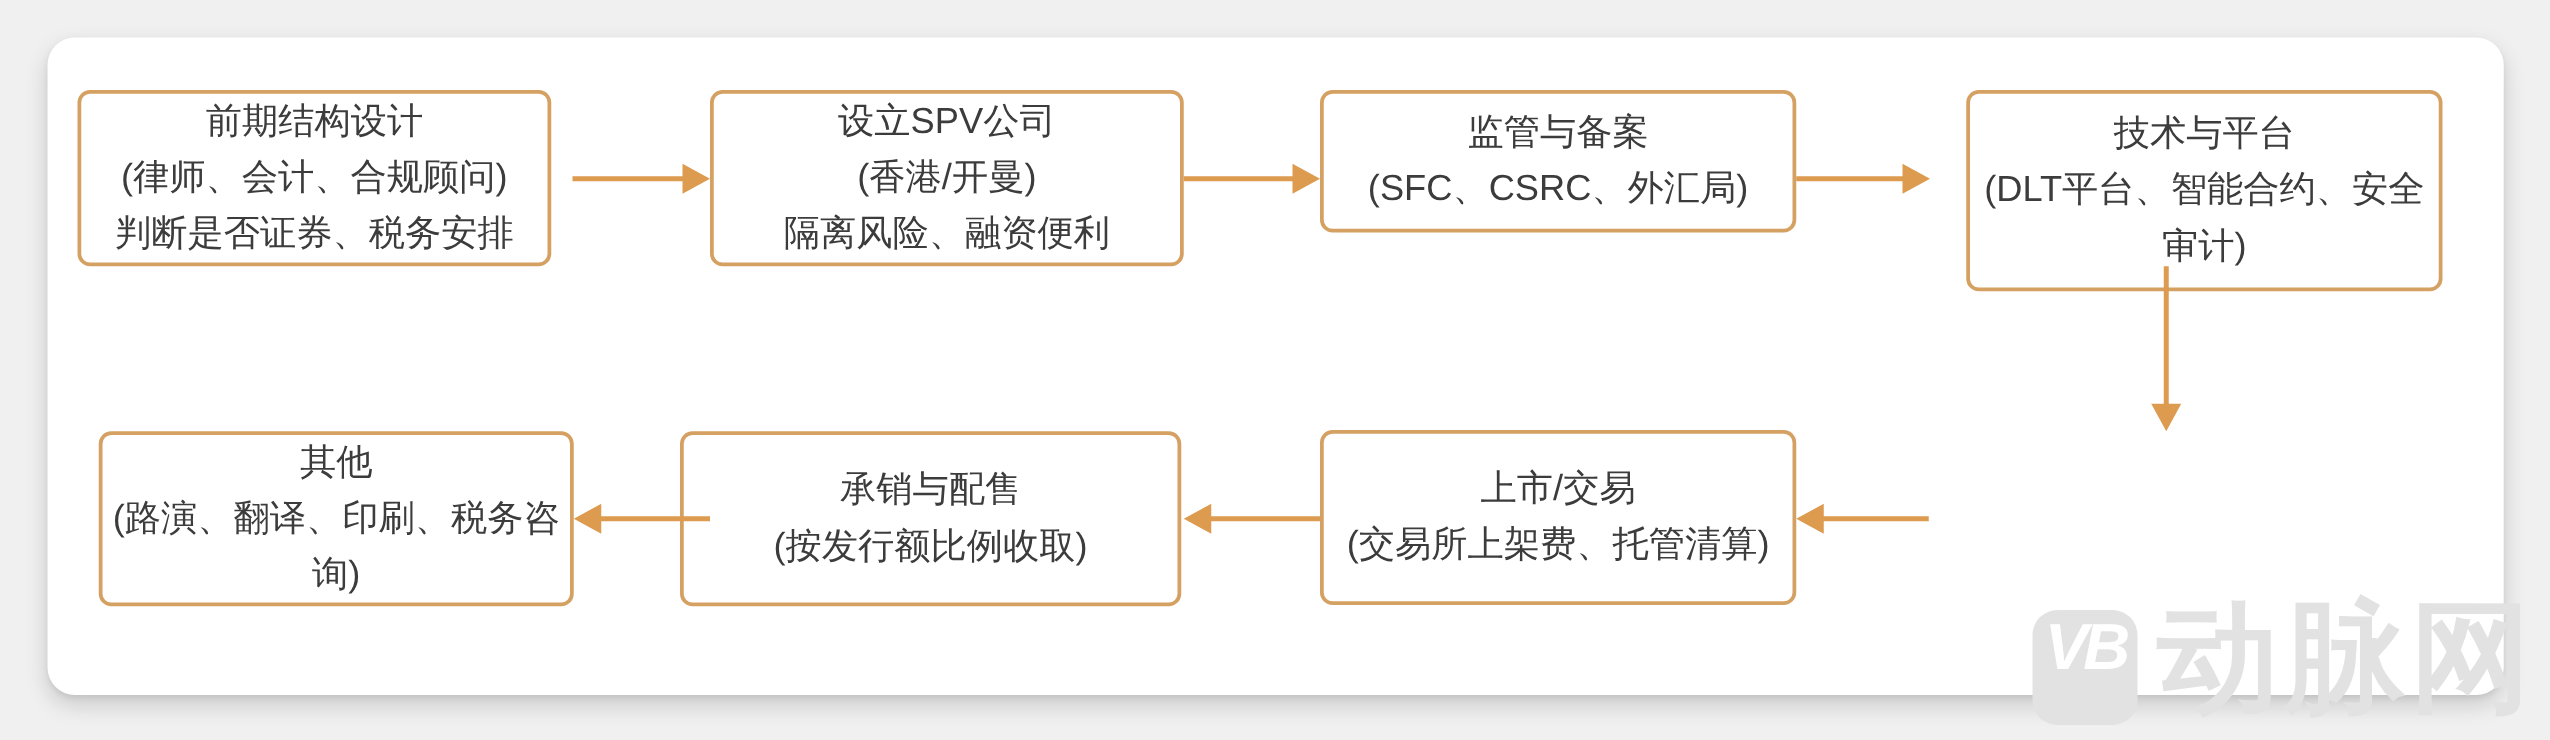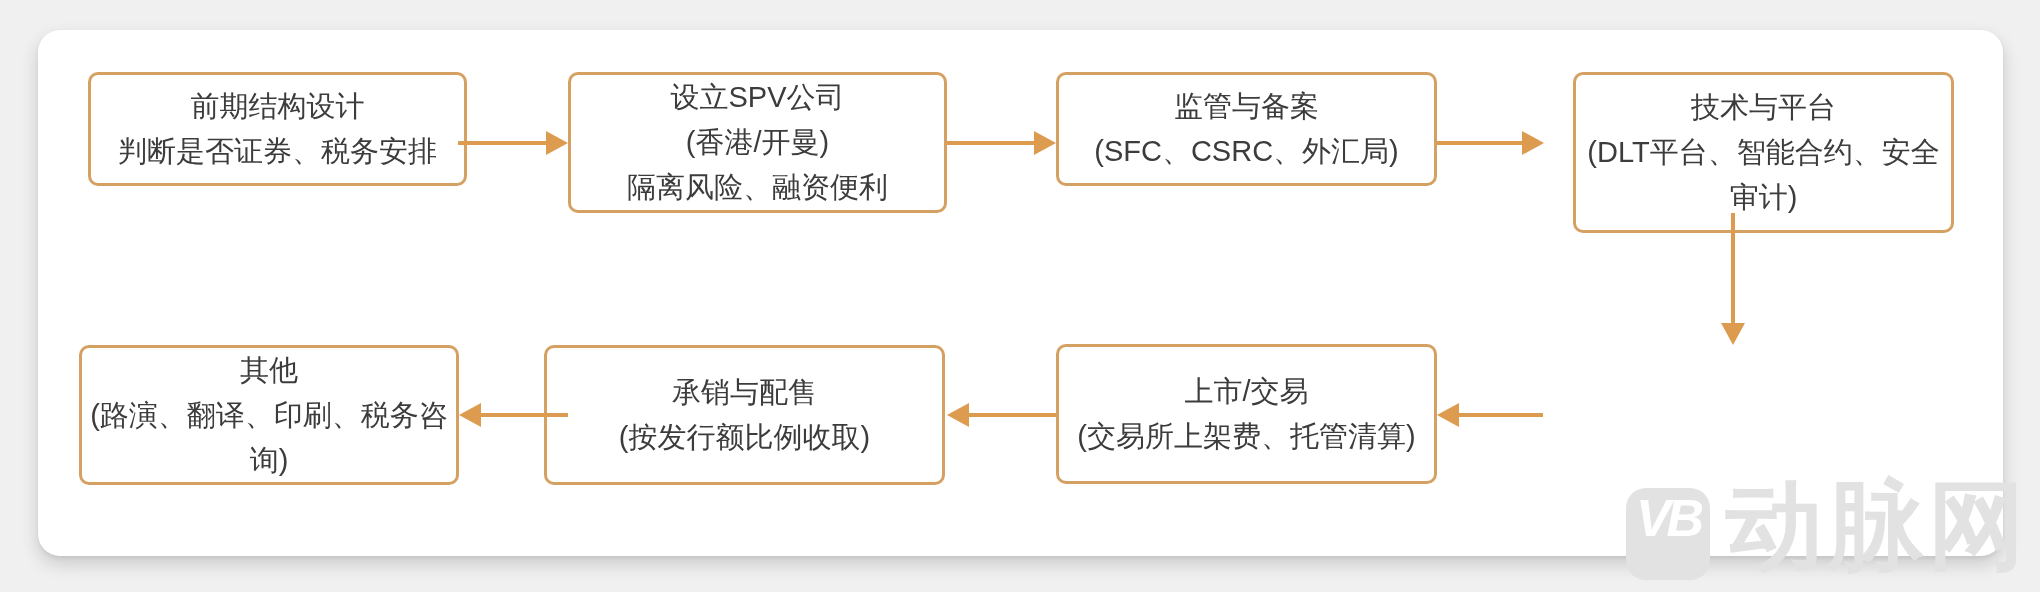--- a/index.html
+++ b/index.html
@@ -13,21 +13,21 @@
   html,body{margin:0;padding:0}
   body{font-family:"Liberation Sans",sans-serif;background:#fff}
   .stage{position:relative;width:2040px;height:592px;background:var(--bg);overflow:hidden}
   .card{position:absolute;left:38px;top:30px;width:1965px;height:526px;background:var(--card);
         border-radius:22px;box-shadow:0 8px 18px rgba(0,0,0,.16),0 2px 4px rgba(0,0,0,.06)}
   .node{position:absolute;border:3px solid var(--box-border);border-radius:10px;background:#fff;
         display:flex;flex-direction:column;justify-content:center;align-items:center;
         text-align:center;color:var(--text);font-size:29px;line-height:45px;padding:0 8px;box-sizing:border-box}
   .node span{display:block}
   
-  .node-pre      {left:88px;  top:72px;  width:379px;height:114px}
+  .node-pre      {left:62px;  top:72px;  width:379px;height:141px}
   .node-spv      {left:568px; top:72px;  width:379px;height:141px}
   .node-reg      {left:1056px;top:72px;  width:381px;height:114px}
   .node-tech     {left:1573px;top:72px;  width:381px;height:161px}
   
   .node-other    {left:79px;  top:345px;width:380px;height:140px}
   .node-underwr  {left:544px; top:345px;width:401px;height:140px}
   .node-listing  {left:1056px;top:344px;width:381px;height:140px}
   .node-legal    {left:1543px;top:345px;width:382px;height:140px}
 
   .arrow{position:absolute}
@@ -57,20 +57,21 @@
   .wm-text{font-size:97px;font-weight:bold;line-height:100px;letter-spacing:4px;margin-left:16px;white-space:nowrap}
 </style>
 </head>
 <body>
 
 <div class="stage">
   <div class="card"></div>
 
   <div class="node node-pre">
     <span>前期结构设计</span>
+    <span>(律师、会计、合规顾问)</span>
     <span>判断是否证券、税务安排</span>
   </div>
   <div class="node node-spv">
     <span>设立SPV公司</span>
     <span>(香港/开曼)</span>
     <span>隔离风险、融资便利</span>
   </div>
   <div class="node node-reg">
     <span>监管与备案</span>
     <span>(SFC、CSRC、外汇局)</span>

